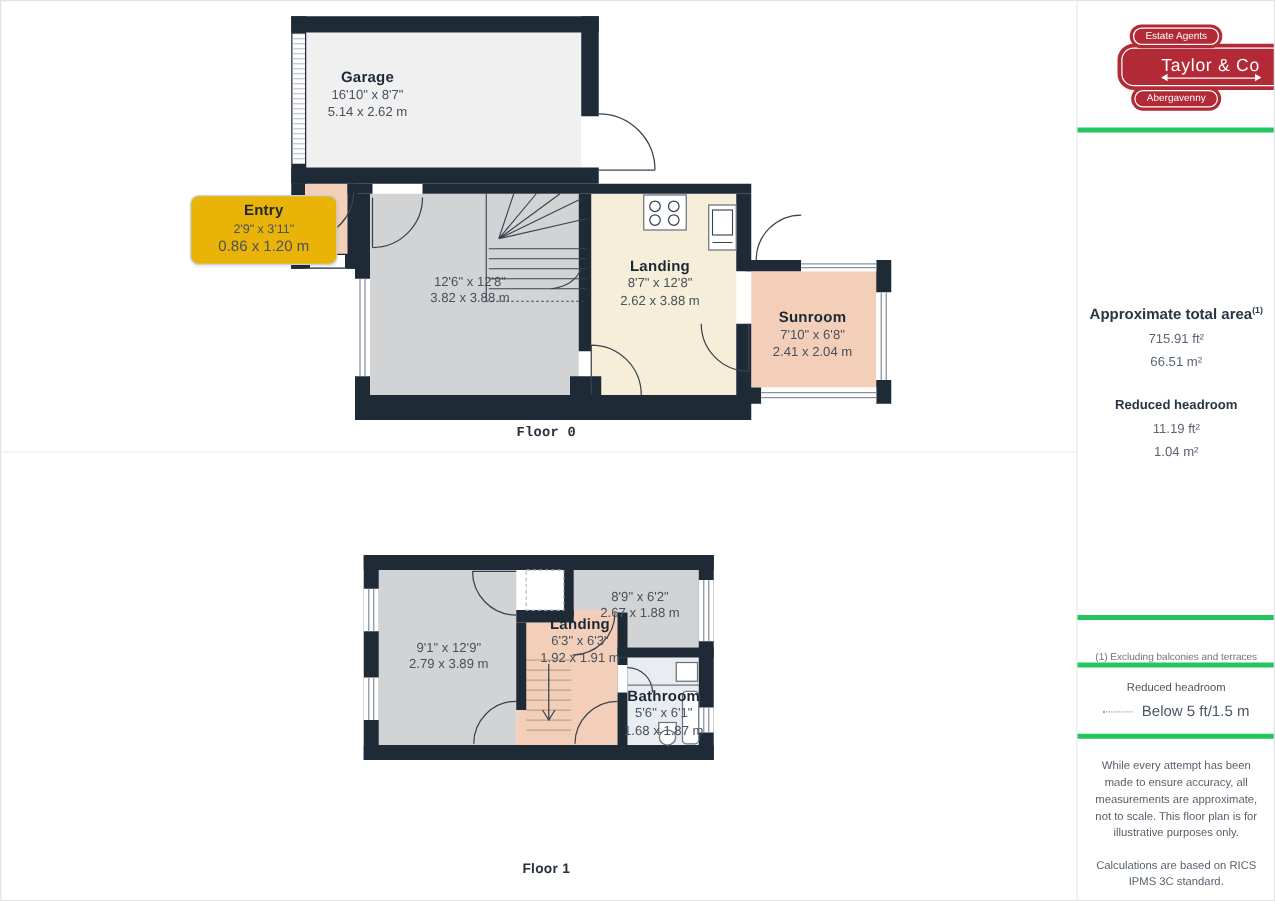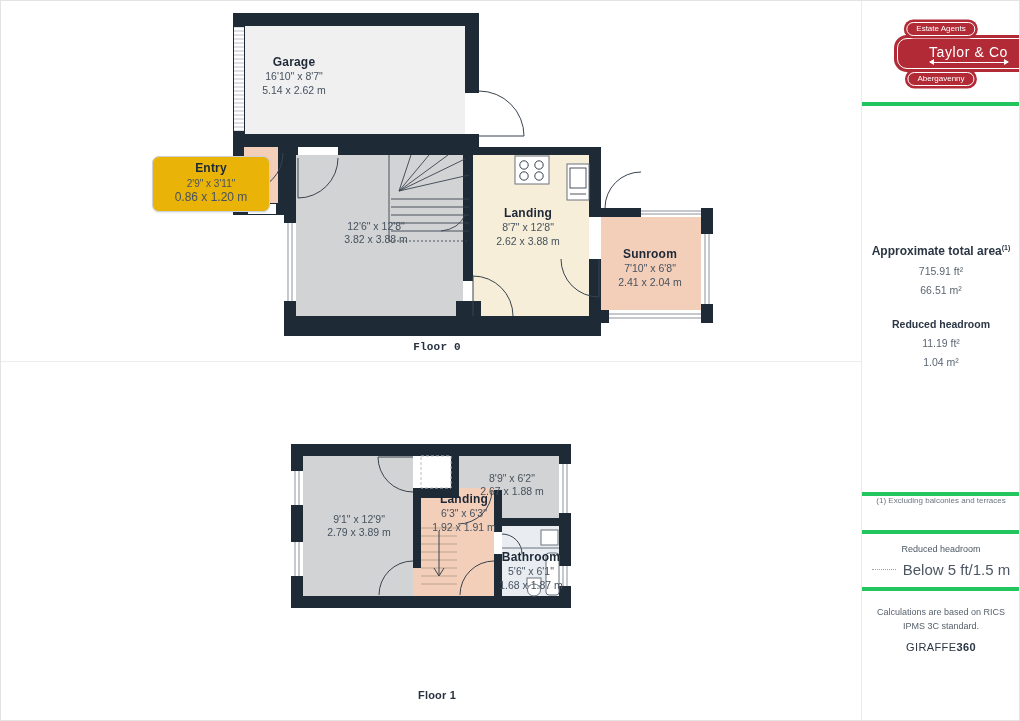--- a/index.html
+++ b/index.html
@@ -17,31 +17,31 @@
   .callout{
     position:absolute;left:151px;top:155px;width:80px;background:#eab308;border:1px solid #ccd1d7;
     border-radius:7px;padding:4px 18px 6px;text-align:center;z-index:6;line-height:1.3;
     box-shadow:0 1px 2px rgba(40,50,60,.10);
   }
   
   .sidebar{position:absolute;left:860px;top:0;width:158px;height:719px;border-left:1px solid #eaeaea;background:#fff;}
   .side-sec{box-sizing:border-box;border-bottom:4px solid #22c55e;position:relative;}
   .sec-logo{height:105px;}
   .sec-area{height:390px;}
-  .sec-foot{height:38px;display:flex;align-items:flex-start;justify-content:center;}
+  .sec-foot{height:38px;display:flex;align-items:flex-end;justify-content:center;}
   .sec-legend{height:57px;display:flex;flex-direction:column;align-items:center;justify-content:center;gap:7px;}
   .sec-disc{height:129px;border-bottom:none;padding:15px 13px 0;box-sizing:border-box;text-align:center;}
   .area-block{position:absolute;left:0;top:138px;width:100%;text-align:center;}
   .area-title{font-size:12px;font-weight:700;color:#2b3644;}
   .area-title sup{font-size:7px;}
   .area-val{font-size:10.5px;color:#5b6572;margin-top:7px;}
   .rh-title{font-size:10.5px;font-weight:700;color:#2b3644;margin-top:22px;}
   .foot-note{font-size:8px;color:#6c7580;}
   .legend-title{font-size:9px;color:#4c5763;}
-  .legend-row{font-size:15px;color:#4c5763;display:flex;align-items:center;}
+  .legend-row{font-size:12px;color:#4c5763;display:flex;align-items:center;}
   .dash-swatch{display:inline-block;width:24px;height:0;border-top:1.5px dotted #9aa1a8;margin-right:7px;}
   .disc-p{font-size:9px;color:#57616c;line-height:1.5;margin:0 0 12px;}
   .giraffe{font-size:11px;color:#2b3644;letter-spacing:.4px;margin-top:2px;}
   .giraffe .b{font-weight:700;}
   
   .logo{position:absolute;left:50%;top:21px;transform:translateX(-50%);width:104px;height:64px;}
   .logo-main{position:absolute;top:13px;left:5px;width:108px;height:37px;background:#b12a36;border-radius:13px;padding-left:41px;}
   .logo-main-inner{position:absolute;left:3px;top:3px;right:3px;bottom:3px;border:1px solid #fff;border-radius:10px;
     display:flex;flex-direction:column;align-items:center;justify-content:center;color:#fff;}
   .logo-name{font-size:14px;letter-spacing:.6px;line-height:1;}
@@ -322,20 +322,21 @@
 
     <div class="side-sec sec-legend">
       <div class="legend-title">Reduced headroom</div>
       <div class="legend-row">
         <span class="dash-swatch"></span>
         <span>Below 5 ft/1.5 m</span>
       </div>
     </div>
 
     <div class="side-sec sec-disc">
+      <p class="disc-p">While every attempt has been made to ensure accuracy, all measurements are approximate, not to scale. This floor plan is for illustrative purposes only.</p>
       <p class="disc-p" style="margin-bottom:8px">Calculations are based on RICS IPMS 3C standard.</p>
       <div class="giraffe">
         <span>GIRAFFE</span><span class="b">360</span>
       </div>
     </div>
 
   </div>
 </div>
 
 </body></html>

